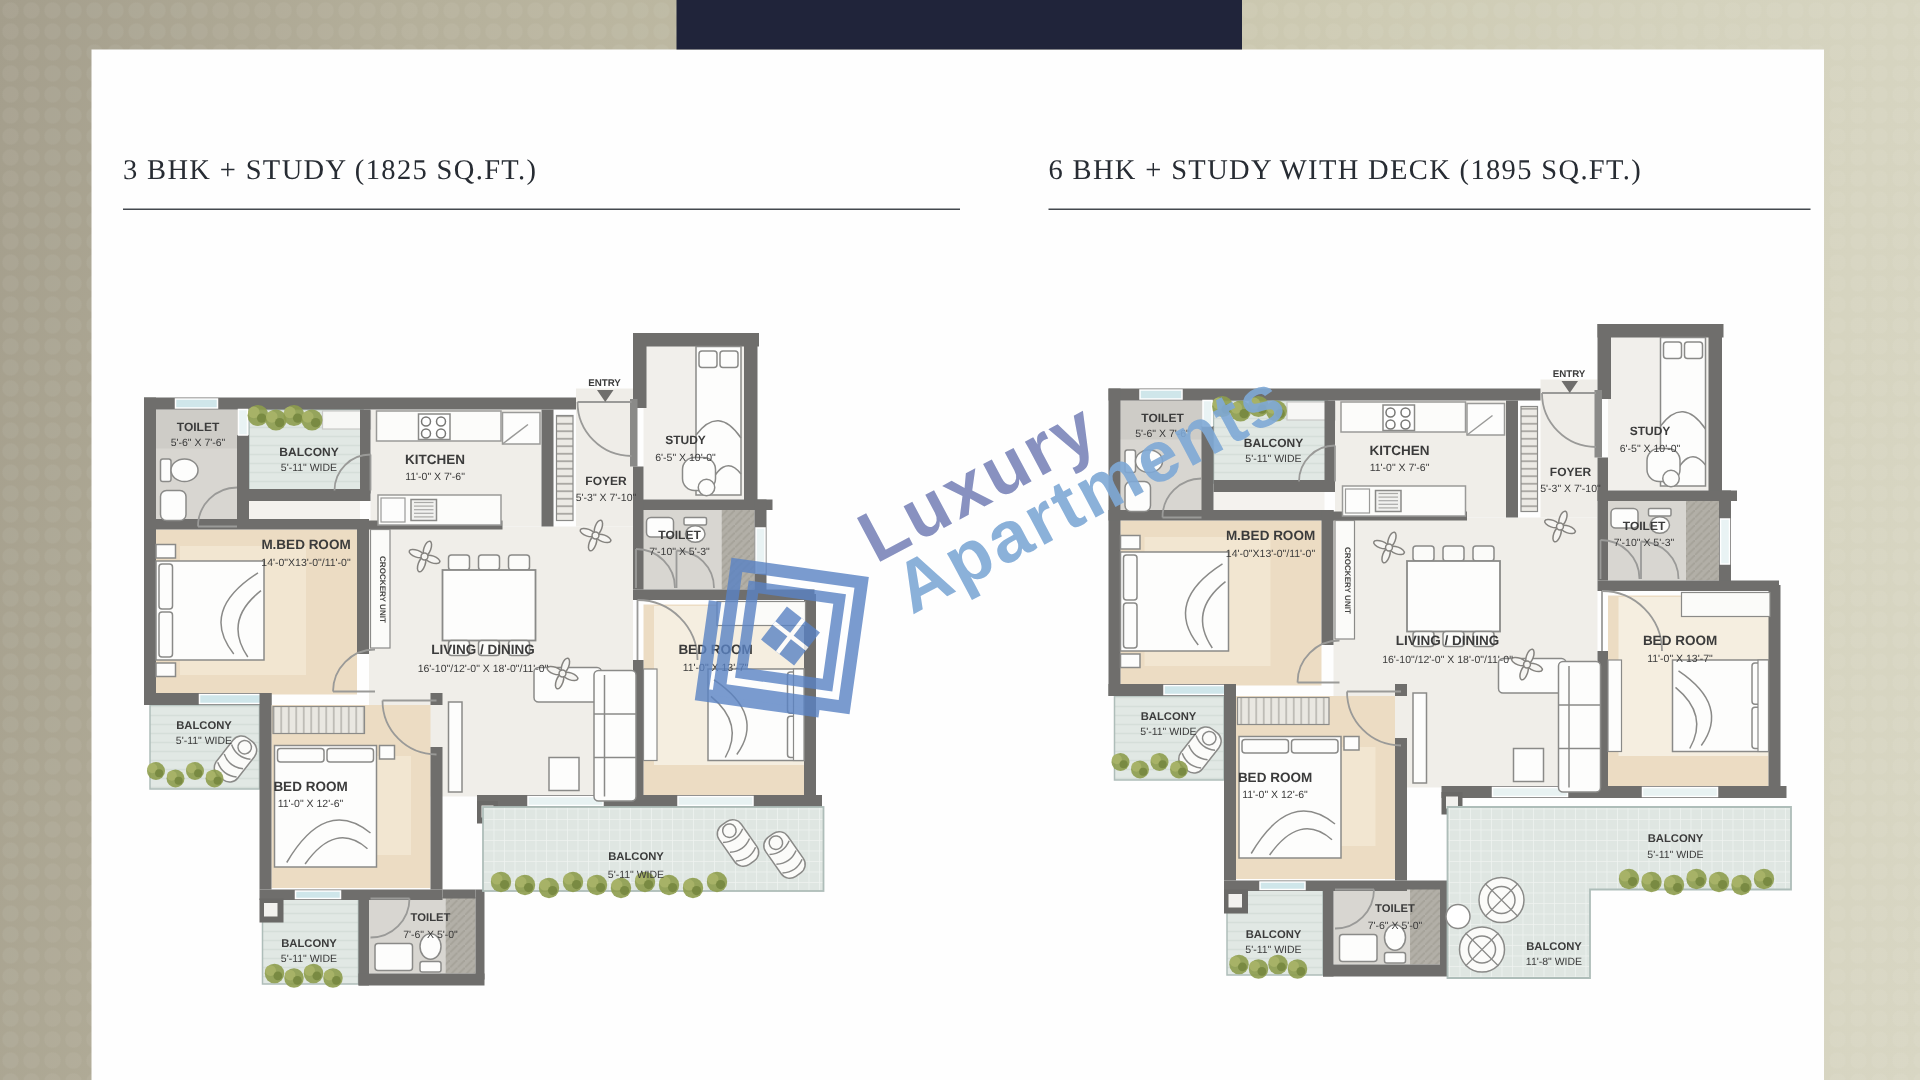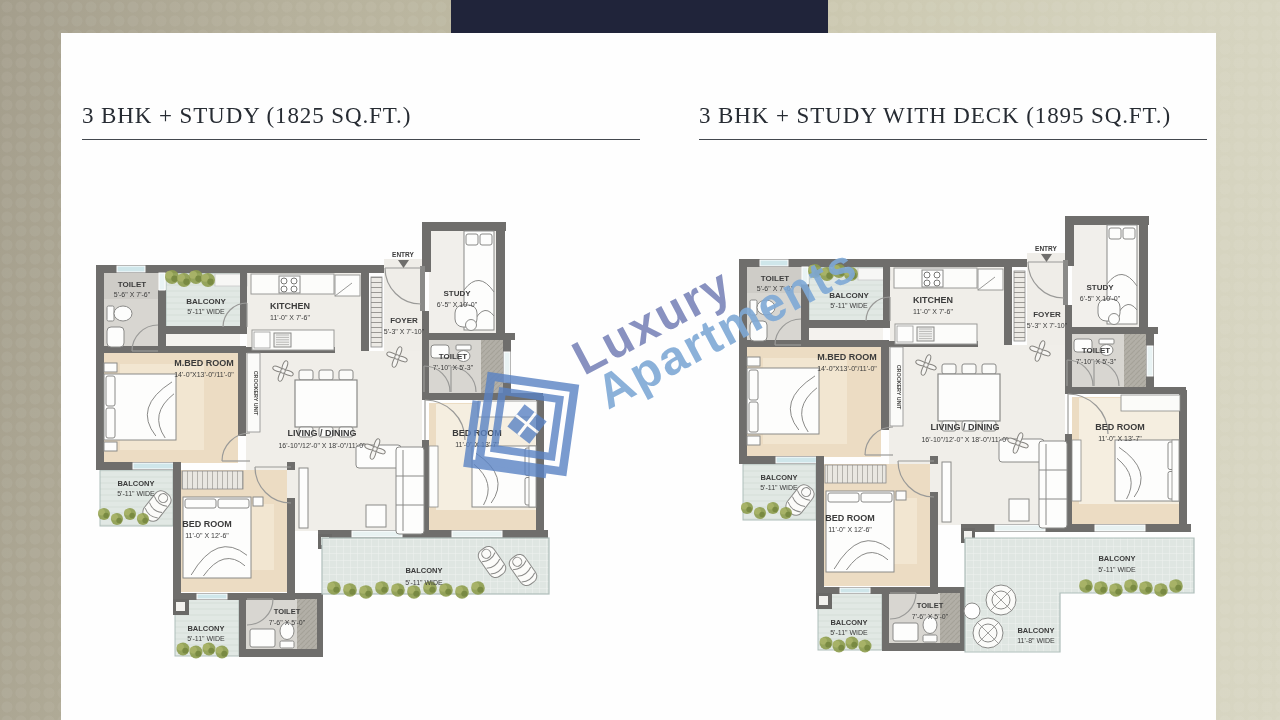--- a/index.html
+++ b/index.html
@@ -3,38 +3,38 @@
 <meta charset="utf-8">
 <style>
 html,body { margin:0; padding:0; width:1280px; height:720px; overflow:hidden;
   font-family:"Liberation Sans", sans-serif; }
 #bg { position:absolute; left:0; top:0; width:1280px; height:720px;
   background:radial-gradient(circle 6px at 7px 7px, rgba(255,255,255,0.05) 0 5px, transparent 6px),
   linear-gradient(100deg,#a49e8c 0%,#b5b09b 20%,#c7c3aa 50%,#d4d2bd 80%,#d8d6c3 100%);
   background-size:14px 14px, 100% 100%; }
 #card { position:absolute; left:61px; top:33px; width:1155px; height:687px; background:#fefefe; }
 #navy { position:absolute; left:451px; top:0; width:377px; height:33px; background:#20243a; }
-.title { position:absolute; top:103px; font-family:"Liberation Serif", serif; font-size:23px;
+.title { position:absolute; top:103px; font-family:"Liberation Serif", serif; font-size:19px;
   letter-spacing:0.9px; color:#272c33; white-space:nowrap; }
 .rule { position:absolute; top:139px; height:0; border-top:1.6px solid #43484e; }
 </style>
 </head>
 <body>
 
 <div id="bg"></div>
 
 <div id="card"></div>
 
 <div id="navy"></div>
 
 <div class="title" style="left:82px;">3 BHK + STUDY (1825 SQ.FT.)</div>
 
 <div class="rule" style="left:82px; width:558px;"></div>
 
-<div class="title" style="left:699px;">3 BHK + STUDY WITH DECK (1895 SQ.FT.)</div>
+<div class="title" style="left:699px;">6 BHK + STUDY WITH DECK (1895 SQ.FT.)</div>
 
 <div class="rule" style="left:699px; width:508px;"></div>
 <svg width="1280" height="720" style="position:absolute;left:0;top:0">
 <defs>
 <pattern id="balc2" width="6" height="6" patternUnits="userSpaceOnUse">
   <rect width="6" height="6" fill="#e1e8e4"></rect>
   <line x1="0" y1="3" x2="6" y2="3" stroke="#d5ded9" stroke-width="1"></line>
 </pattern>
 <pattern id="balcg" width="7" height="7" patternUnits="userSpaceOnUse">
   <rect width="7" height="7" fill="#dfe6e2"></rect>

